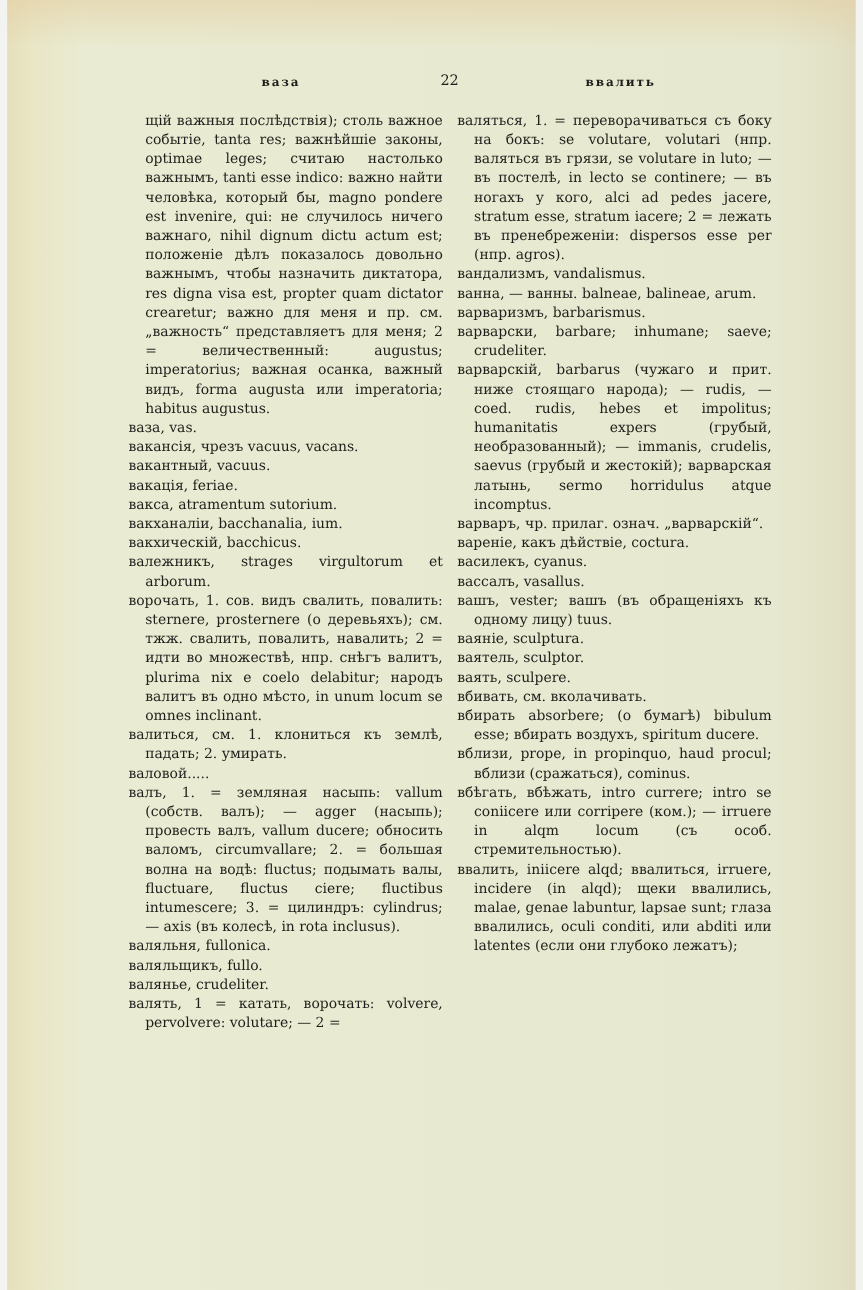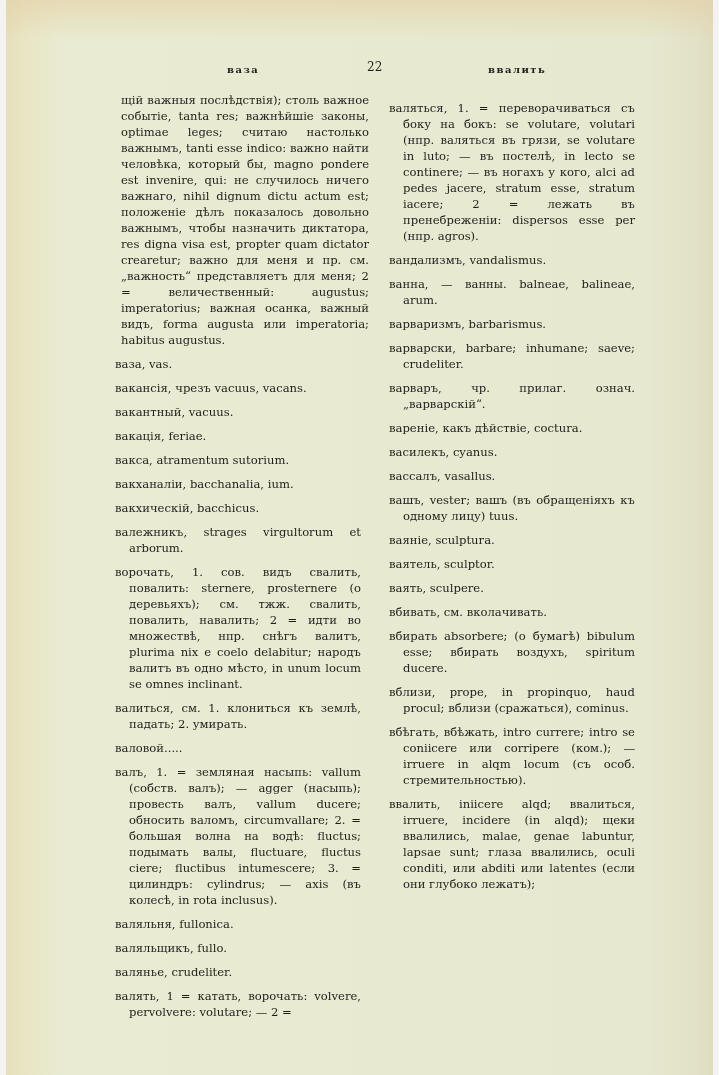--- a/index.html
+++ b/index.html
@@ -14,39 +14,39 @@
     background: linear-gradient(90deg, #e6dfba 0px, #e9e6c6 20px, #e9ebd2 60px, #e6e8cf 640px, #e2e1c6 690px, #e0dcc0 707px);
   }
   .page-top-shade {
     position: absolute; left: 0; top: 0; width: 100%; height: 40px;
     background: linear-gradient(180deg, rgba(228,205,160,0.55), rgba(228,205,160,0));
   }
   .header {
     position: absolute; top: 60px; left: 0; width: 100%; height: 20px;
   }
   .running-head-left {
-    position: absolute; left: 221px; top: 4px;
+    position: absolute; left: 212px; top: 4px;
     font-size: 10px; font-weight: bold; letter-spacing: 1.5px;
   }
   .page-number {
     position: absolute; left: 361px; top: 0;
     font-size: 12px;
   }
   .running-head-right {
     position: absolute; left: 474px; top: 4px;
     font-size: 10px; font-weight: bold; letter-spacing: 1.5px; margin-left: 8px;
   }
   .col {
     position: absolute; top: 92px;
     font-size: 11.6px; line-height: 16px;
     text-align: justify;
   }
   .col-left { left: 101px; width: 262px; }
   .col-right { left: 375px; width: 262px; }
-  .entry { margin: 8px; padding-left: 14px; text-indent: -14px; }
+  .entry { margin: 0; padding-left: 14px; text-indent: -14px; }
   .cont { margin: 0; padding-left: 14px; }
   .cont-right { margin: 0; padding-left: 14px; }
 </style>
 </head>
 <body>
 
 <div class="page">
   <div class="page-top-shade"></div>
 
   <div class="header">
@@ -74,20 +74,21 @@
     <p class="entry">валянье, crudeliter.</p>
     <p class="entry">валять, 1 = катать, ворочать: volvere, pervolvere: volutare; — 2 =</p>
   </div>
 
   <div class="col col-right">
     <p class="entry">валяться, 1. = переворачиваться съ боку на бокъ: se volutare, volutari (нпр. валяться въ грязи, se volutare in luto; — въ постелѣ, in lecto se continere; — въ ногахъ у кого, alci ad pedes jacere, stratum esse, stratum iacere; 2 = лежать въ пренебреженіи: dispersos esse per (нпр. agros).</p>
     <p class="entry">вандализмъ, vandalismus.</p>
     <p class="entry">ванна, — ванны. balneae, balineae, arum.</p>
     <p class="entry">варваризмъ, barbarismus.</p>
     <p class="entry">варварски, barbare; inhumane; saeve; crudeliter.</p>
+    <p class="entry">варварскій, barbarus (чужаго и прит. ниже стоящаго народа); — rudis, — coed. rudis, hebes et impolitus; humanitatis expers (грубый, необразованный); — immanis, crudelis, saevus (грубый и жестокій); варварская латынь, sermo horridulus atque incomptus.</p>
     <p class="entry">варваръ, чр. прилаг. означ. „варварскій“.</p>
     <p class="entry">вареніе, какъ дѣйствіе, coctura.</p>
     <p class="entry">василекъ, cyanus.</p>
     <p class="entry">вассалъ, vasallus.</p>
     <p class="entry">вашъ, vester; вашъ (въ обращеніяхъ къ одному лицу) tuus.</p>
     <p class="entry">ваяніе, sculptura.</p>
     <p class="entry">ваятель, sculptor.</p>
     <p class="entry">ваять, sculpere.</p>
     <p class="entry">вбивать, см. вколачивать.</p>
     <p class="entry">вбирать absorbere; (о бумагѣ) bibulum esse; вбирать воздухъ, spiritum ducere.</p>

